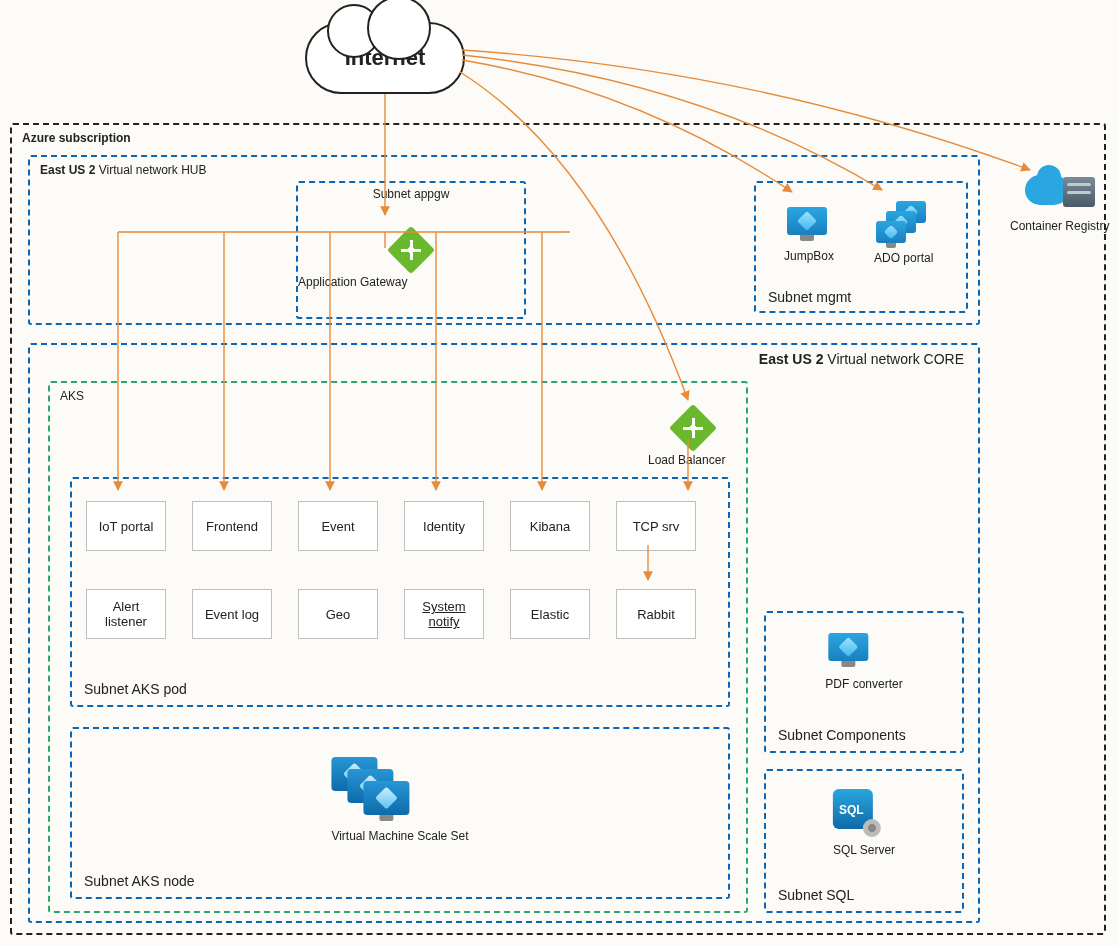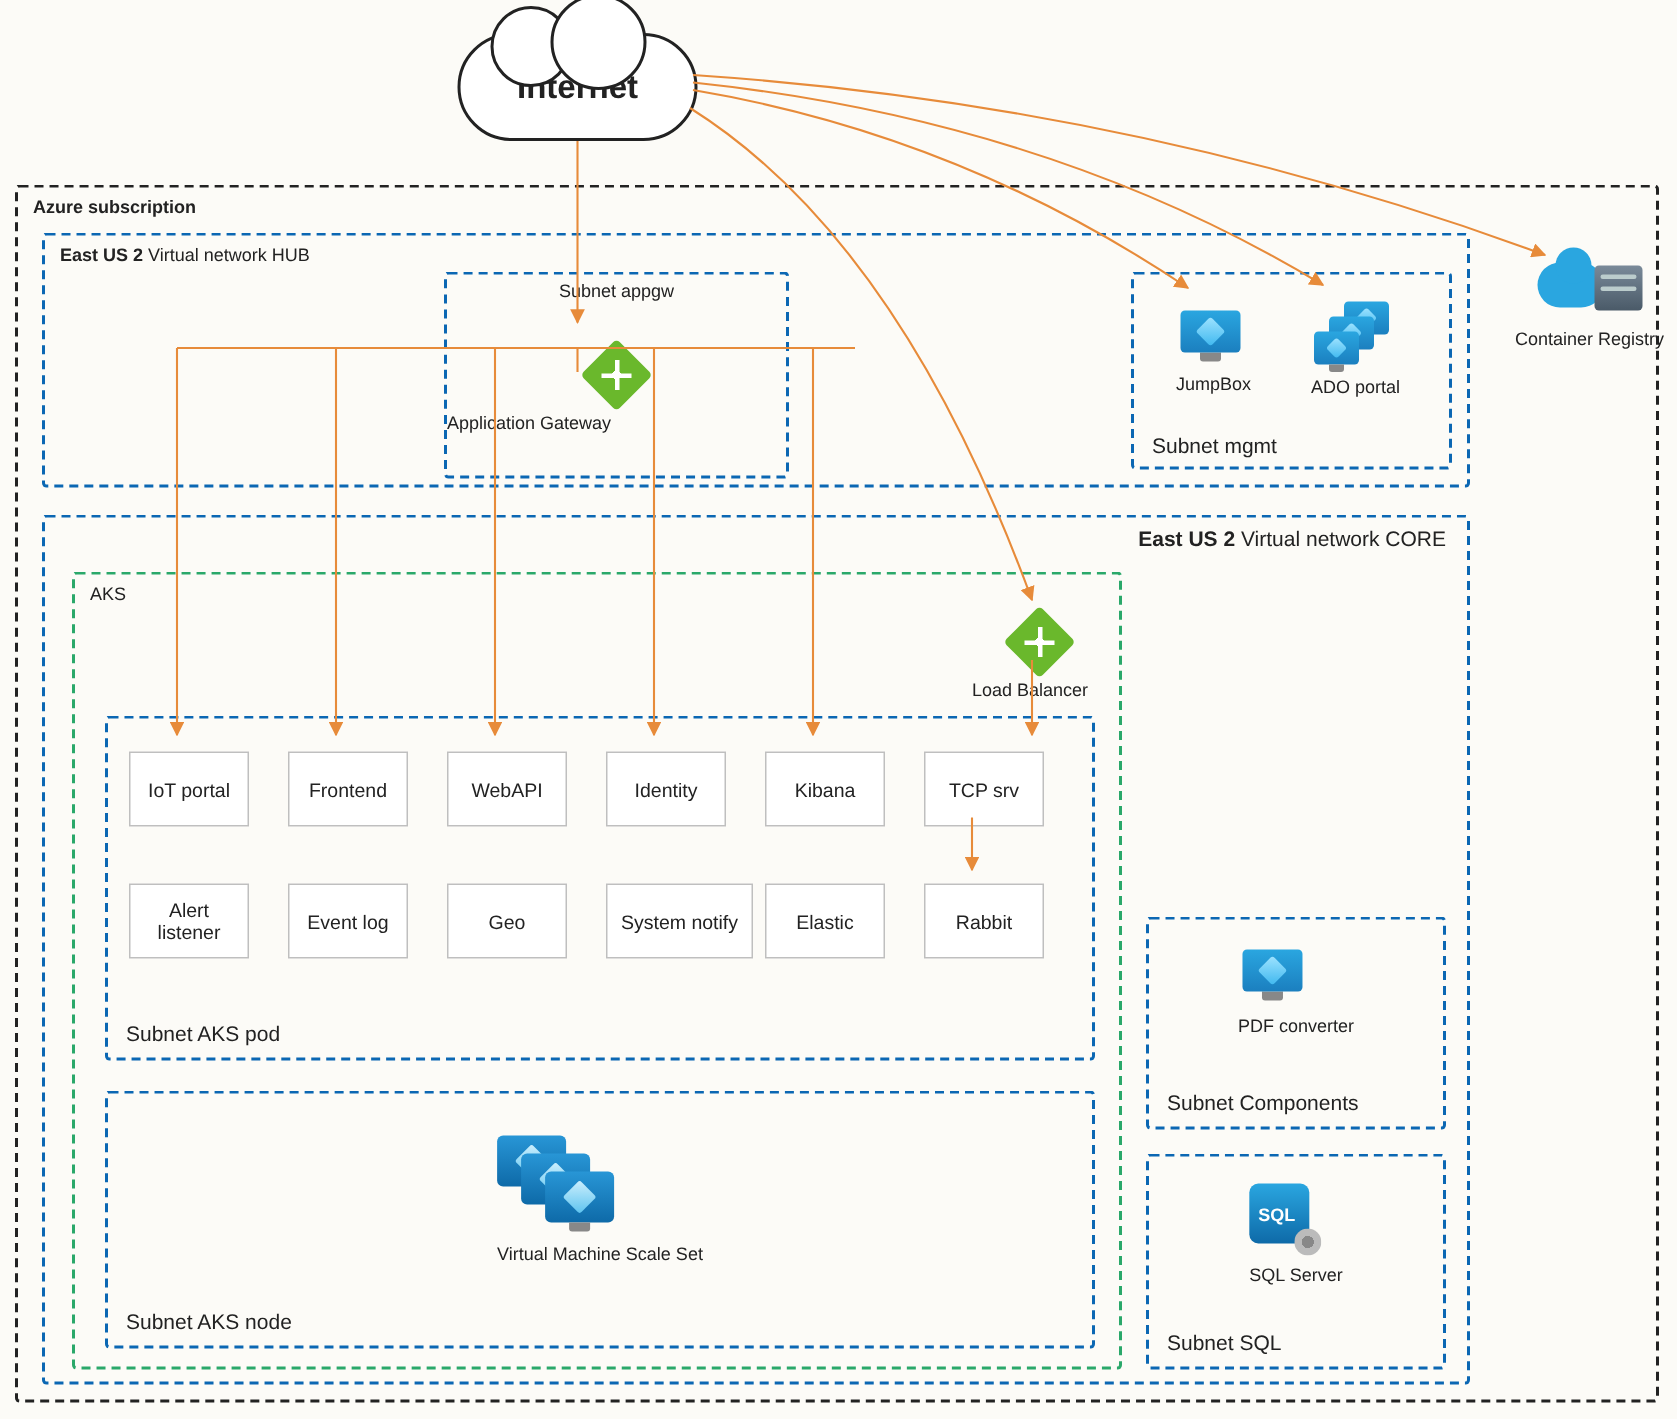--- a/index.html
+++ b/index.html
@@ -270,29 +270,29 @@
 
       <div class="abs" style="left:598px;top:28px;text-align:center;width:90px;">
         <div class="diamond" style="margin:0 auto;"></div>
         <div class="center-label" style="margin-top:8px;">Load Balancer</div>
       </div>
 
       <div class="abs dash-blue" style="left:20px;top:94px;width:660px;height:230px;">
 
         <div class="abs box-white" style="left:14px; top:22px;width:80px;height:50px;">IoT portal</div>
         <div class="abs box-white" style="left:120px;top:22px;width:80px;height:50px;">Frontend</div>
-        <div class="abs box-white" style="left:226px;top:22px;width:80px;height:50px;">WebAPI</div>
+        <div class="abs box-white" style="left:226px;top:22px;width:80px;height:50px;">Event</div>
         <div class="abs box-white" style="left:332px;top:22px;width:80px;height:50px;">Identity</div>
         <div class="abs box-white" style="left:438px;top:22px;width:80px;height:50px;">Kibana</div>
         <div class="abs box-white" style="left:544px;top:22px;width:80px;height:50px;">TCP srv</div>
 
         <div class="abs box-white" style="left:14px; top:110px;width:80px;height:50px;">Alert listener</div>
         <div class="abs box-white" style="left:120px;top:110px;width:80px;height:50px;">Event log</div>
         <div class="abs box-white" style="left:226px;top:110px;width:80px;height:50px;">Geo</div>
-        <div class="abs box-white" style="left:332px;top:110px;width:98px;height:50px;">System notify</div>
+        <div class="abs box-white" style="left:332px;top:110px;width:80px;height:50px;text-decoration:underline;">System notify</div>
         <div class="abs box-white" style="left:438px;top:110px;width:80px;height:50px;">Elastic</div>
         <div class="abs box-white" style="left:544px;top:110px;width:80px;height:50px;">Rabbit</div>
 
         <div class="label-bottom-left">Subnet AKS pod</div>
       </div>
 
       <div class="abs dash-blue" style="left:20px;top:344px;width:660px;height:172px;">
         <div class="abs" style="left:50%;top:28px;transform:translateX(-50%);text-align:center;">
           <div class="vmss">
               <div class="sc sc1"></div>

